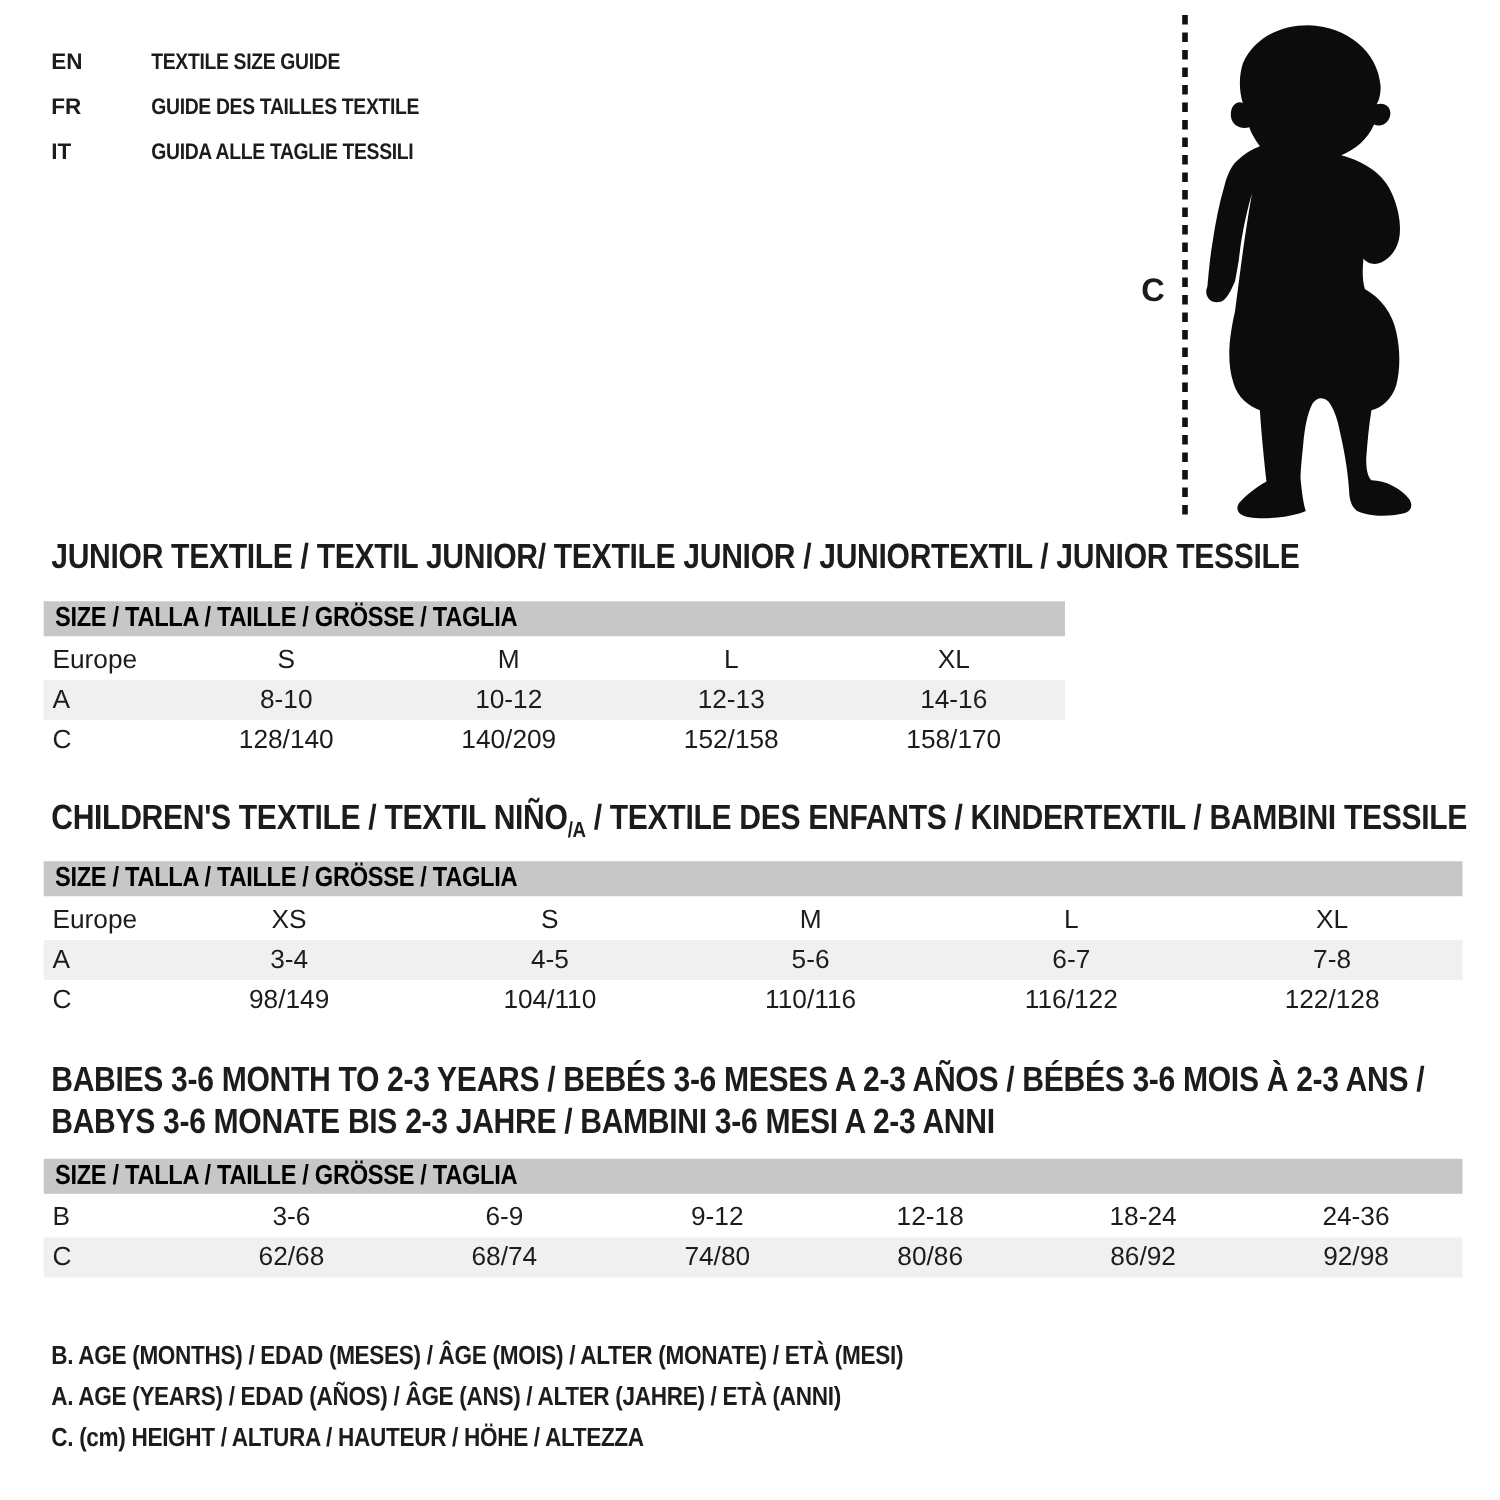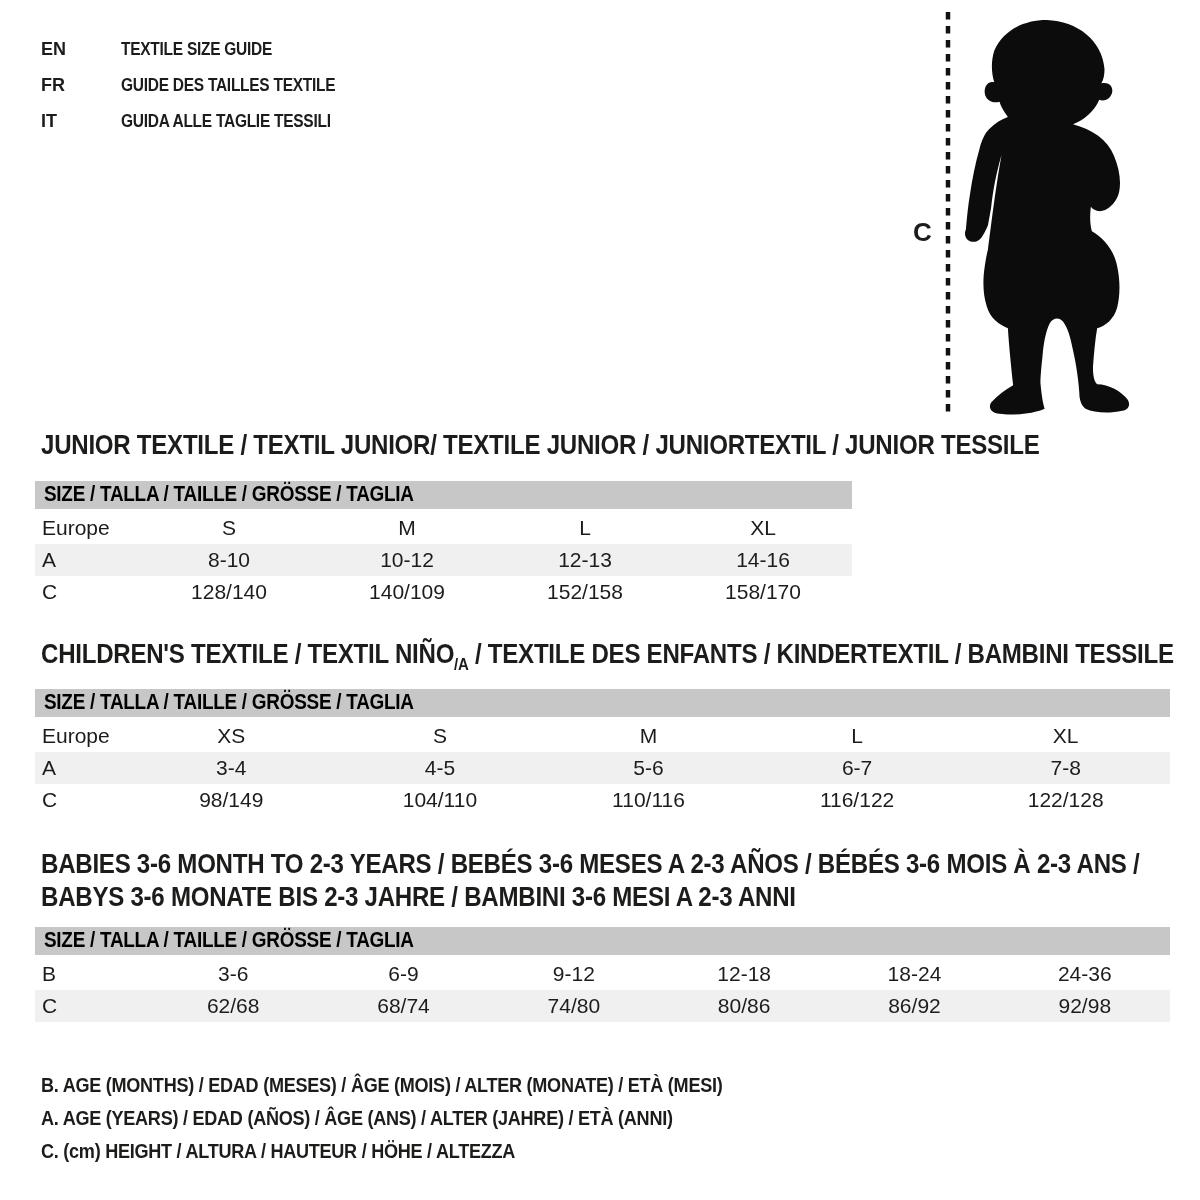--- a/index.html
+++ b/index.html
@@ -150,21 +150,21 @@
     <div class="trow shade">
       <span class="c0">A</span>
       <span class="cv">8-10</span>
       <span class="cv">10-12</span>
       <span class="cv">12-13</span>
       <span class="cv">14-16</span>
     </div>
     <div class="trow">
       <span class="c0">C</span>
       <span class="cv">128/140</span>
-      <span class="cv">140/109</span>
+      <span class="cv">140/209</span>
       <span class="cv">152/158</span>
       <span class="cv">158/170</span>
     </div>
   </div>
 
   <h2 class="heading h-children">
     <span class="cond"><span>CHILDREN'S TEXTILE / TEXTIL NIÑO</span><span class="sub">/A</span><span> / TEXTILE DES ENFANTS / KINDERTEXTIL / BAMBINI TESSILE</span></span>
   </h2>
   <div class="table t2">
     <div class="thead">

